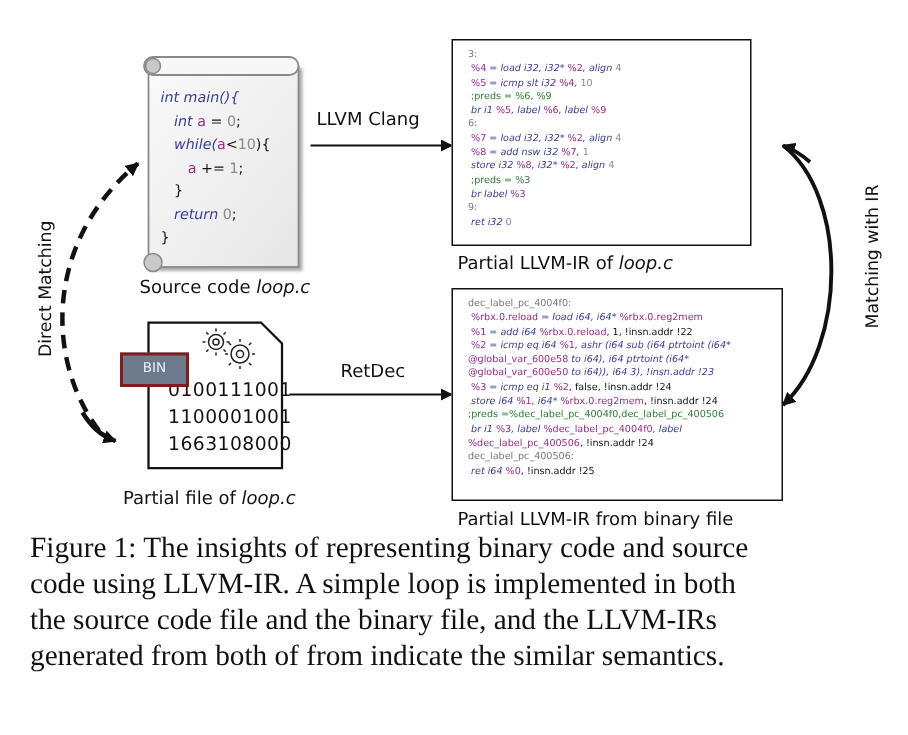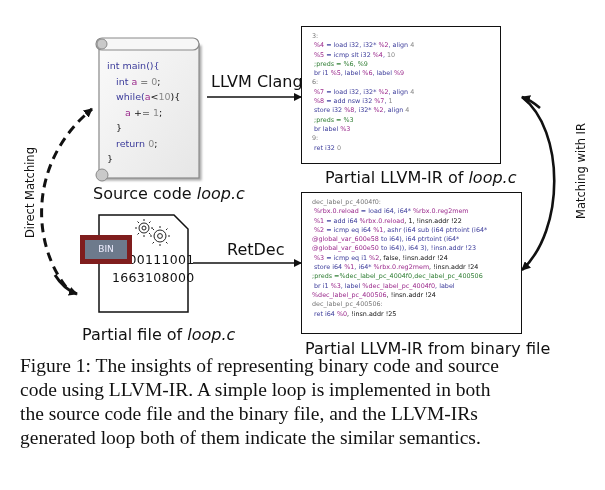--- a/index.html
+++ b/index.html
@@ -1,32 +1,32 @@
 <!DOCTYPE html>
 <html><head>
 <meta charset="utf-8">
 <style>
   html, body { margin:0; padding:0; background:#ffffff; }
   body { width:605px; height:490px; position:relative; overflow:hidden; font-family:"Liberation Sans", sans-serif; }
   .abs { position:absolute; }
   svg.lines { position:absolute; left:0; top:0; width:605px; height:490px; }
-  .label { font-family:"DejaVu Sans", sans-serif; font-size:16px; color:#111; white-space:nowrap; }
+  .label { font-family:"DejaVu Sans", sans-serif; font-size:12px; color:#111; white-space:nowrap; }
   .label i { font-style:italic; }
   .code-src { font-family:"DejaVu Sans", sans-serif; font-size:9.5px; line-height:15.5px; white-space:pre; }
   .ir { position:absolute; border:1.5px solid #111; background:#fff; font-family:"DejaVu Sans", sans-serif; font-size:6.4px; line-height:9.3px; padding:5px 0 0 10px; box-sizing:border-box; white-space:pre; overflow:hidden; }
-  .kw { color:#3b3b9a; }
+  .kw { color:#3b3b9a;font-style:italic; }
   .var { color:#9b2a8c; }
   .num { color:#888; }
   .cm { color:#2e7d32; }
   .lbl { color:#777; }
   .bk { color:#111; }
   .caption { font-family:"Liberation Serif", serif; font-size:19.5px; line-height:24px; color:#111; text-align:justify; text-align-last:left; }
   .caption-line { display:block; white-space:nowrap; }
   .vtext { font-family:"DejaVu Sans", sans-serif; font-size:11.5px; color:#111; white-space:nowrap; position:absolute; transform-origin:center; }
-  .bin-tag { position:absolute; background:#6d7a8c; border:5px solid #7f1d1d; color:#eef; font-family:"DejaVu Sans", sans-serif; font-size:9px; text-align:center; }
+  .bin-tag { position:absolute; background:#6d7a8c; border:2px solid #7f1d1d; color:#eef; font-family:"DejaVu Sans", sans-serif; font-size:9px; text-align:center; }
   .bin-digits { font-family:"DejaVu Sans", sans-serif; font-size:12.5px; line-height:18px; color:#111; letter-spacing:0.3px; }
 </style>
 </head>
 <body>
 
 <svg class="lines" viewBox="0 0 605 490">
   <defs>
     <marker id="ah" markerWidth="8" markerHeight="8" refX="7" refY="4" orient="auto" markerUnits="userSpaceOnUse">
       <path d="M0,0 L8,4 L0,8 Z" fill="#111"></path>
     </marker>
@@ -74,39 +74,40 @@
       <circle cx="46" cy="14" r="5"></circle>
         <circle cx="46" cy="14" r="2"></circle>
       <circle cx="62" cy="22" r="6"></circle>
         <circle cx="62" cy="22" r="2.4"></circle>
       <path d="M46,7 v-2 M46,21 v2 M39,14 h-2 M53,14 h2 M41,9 l-1.5,-1.5 M51,19 l1.5,1.5 M41,19 l-1.5,1.5 M51,9 l1.5,-1.5"></path>
       <path d="M62,14 v-2 M62,30 v2 M54,22 h-2 M70,22 h2 M56,16 l-1.5,-1.5 M68,28 l1.5,1.5 M56,28 l-1.5,1.5 M68,16 l1.5,-1.5"></path>
     </g>
   </svg>
   <div class="bin-digits abs" id="bin-digits" style="left:14px; top:37px;">
       <div>0100111001</div>
+      <div>1100001001</div>
       <div>1663108000</div>
     </div>
 </div>
 <div class="bin-tag" style="left:80px; top:235px; width:42px; height:19px; line-height:19px;">BIN</div>
 <div class="abs label" style="left:82px; top:325px;">
   <span>Partial file of </span><i>loop.c</i>
 </div>
 
 <div class="abs label" style="left:211px; top:72px;">LLVM Clang</div>
 <div class="abs label" style="left:227px; top:240px;">RetDec</div>
 <div class="vtext" style="left:-10px; top:191px; width:80px; transform:rotate(-90deg);">Direct Matching</div>
 <div class="vtext" style="left:531px; top:162px; width:100px; transform:rotate(-90deg);">Matching with IR</div>
 
 <div class="ir" id="ir-src" style="left:301px; top:26px; width:200px; height:138px;"><div><span class="lbl">3:</span></div><div><span class="var"> %4</span><span class="kw"> = load i32, i32* </span><span class="var">%2</span><span class="kw">, align </span><span class="num">4</span></div><div><span class="var"> %5</span><span class="kw"> = icmp slt i32 </span><span class="var">%4</span><span class="kw">, </span><span class="num">10</span></div><div><span class="cm"> ;preds = %6, %9</span></div><div><span class="kw"> br i1 </span><span class="var">%5</span><span class="kw">, label </span><span class="var">%6</span><span class="kw">, label </span><span class="var">%9</span></div><div><span class="lbl">6:</span></div><div><span class="var"> %7</span><span class="kw"> = load i32, i32* </span><span class="var">%2</span><span class="kw">, align </span><span class="num">4</span></div><div><span class="var"> %8</span><span class="kw"> = add nsw i32 </span><span class="var">%7</span><span class="kw">, </span><span class="num">1</span></div><div><span class="kw"> store i32 </span><span class="var">%8</span><span class="kw">, i32* </span><span class="var">%2</span><span class="kw">, align </span><span class="num">4</span></div><div><span class="cm"> ;preds = %3</span></div><div><span class="kw"> br label </span><span class="var">%3</span></div><div><span class="lbl">9:</span></div><div><span class="kw"> ret i32 </span><span class="num">0</span></div></div>
-<div class="abs label" style="left:305px; top:168px;margin-left:20px;">
+<div class="abs label" style="left:305px; top:168px;">
   <span>Partial LLVM-IR of </span><i>loop.c</i>
 </div>
 
 <div class="ir" id="ir-bin" style="left:301px; top:192px; width:221px; height:142px;"><div><span class="lbl">dec_label_pc_4004f0:</span></div><div><span class="var"> %rbx.0.reload</span><span class="kw"> = load i64, i64* </span><span class="var">%rbx.0.reg2mem</span></div><div><span class="var"> %1</span><span class="kw"> = add i64 </span><span class="var">%rbx.0.reload</span><span class="bk">, 1, !insn.addr !22</span></div><div><span class="var"> %2</span><span class="kw"> = icmp eq i64 </span><span class="var">%1</span><span class="kw">, ashr (i64 sub (i64 ptrtoint (i64*</span></div><div><span class="var">@global_var_600e58</span><span class="kw"> to i64), i64 ptrtoint (i64*</span></div><div><span class="var">@global_var_600e50</span><span class="kw"> to i64)), i64 3), !insn.addr !23</span></div><div><span class="var"> %3</span><span class="kw"> = icmp eq i1 </span><span class="var">%2</span><span class="bk">, false, !insn.addr !24</span></div><div><span class="kw"> store i64 </span><span class="var">%1</span><span class="kw">, i64* </span><span class="var">%rbx.0.reg2mem</span><span class="bk">, !insn.addr !24</span></div><div><span class="cm">;preds =%dec_label_pc_4004f0,dec_label_pc_400506</span></div><div><span class="kw"> br i1 </span><span class="var">%3</span><span class="kw">, label </span><span class="var">%dec_label_pc_4004f0</span><span class="kw">, label</span></div><div><span class="var">%dec_label_pc_400506</span><span class="bk">, !insn.addr !24</span></div><div><span class="lbl">dec_label_pc_400506:</span></div><div><span class="kw"> ret i64 </span><span class="var">%0</span><span class="bk">, !insn.addr !25</span></div></div>
 <div class="abs label" style="left:305px; top:339px;">Partial LLVM-IR from binary file</div>
 
 <div class="abs caption" style="left:20px; top:354px; width:565px;">
   <span class="caption-line">Figure 1: The insights of representing binary code and source</span>
   <span class="caption-line">code using LLVM-IR. A simple loop is implemented in both</span>
   <span class="caption-line">the source code file and the binary file, and the LLVM-IRs</span>
-  <span class="caption-line">generated loop both of them indicate the similar semantics.</span>
+  <span class="caption-line">generated from both of from indicate the similar semantics.</span>
 </div>
 
 </body></html>

